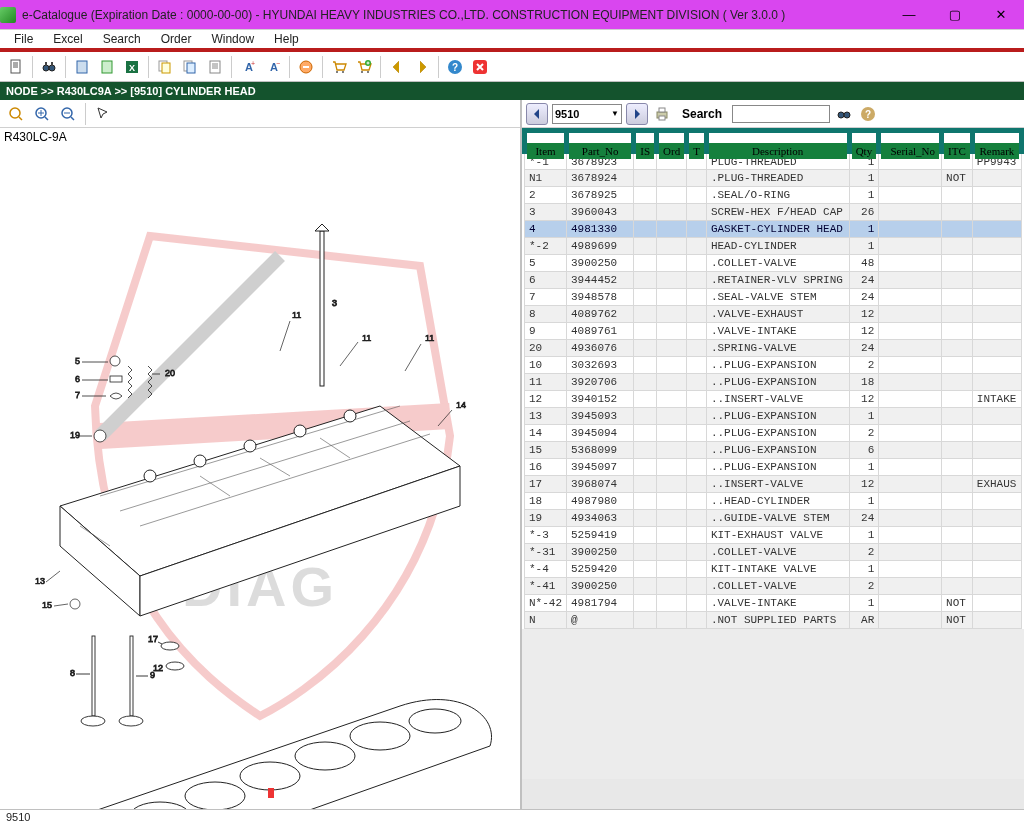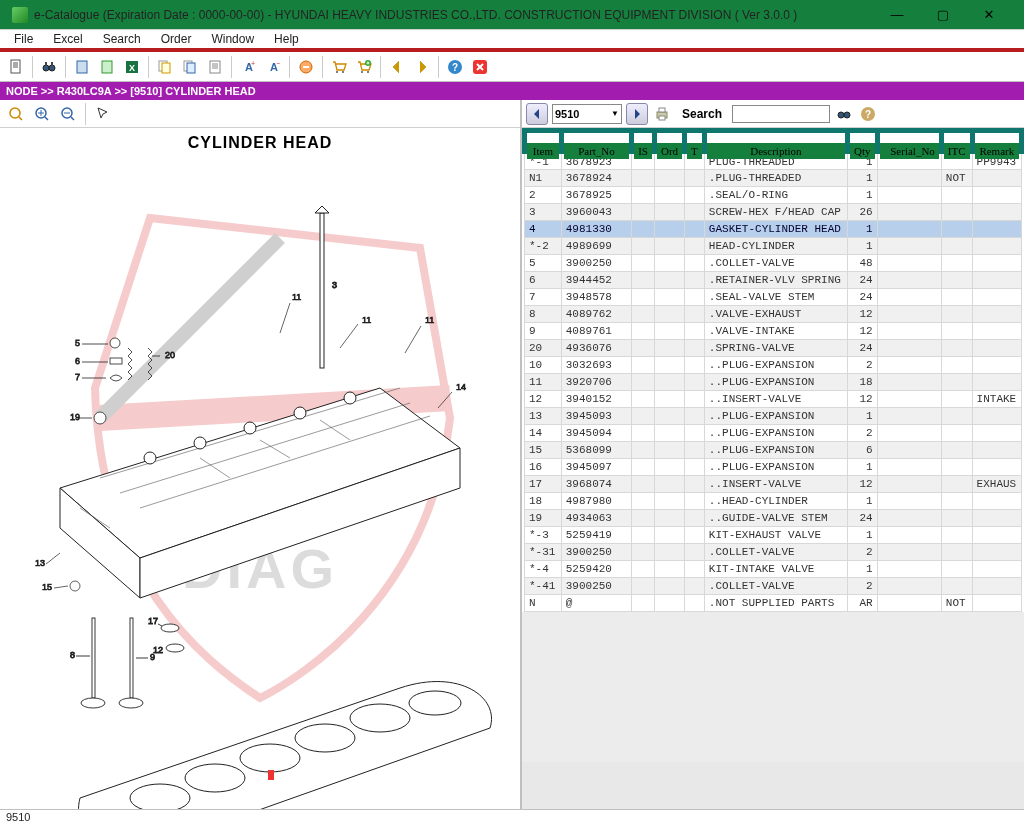--- a/index.html
+++ b/index.html
@@ -1,28 +1,28 @@
 <!DOCTYPE html>
 <html><head>
 <meta charset="utf-8">
 <style>
 * { box-sizing: border-box; margin: 0; padding: 0; }
 body { font-family: "Segoe UI", Tahoma, sans-serif; font-size: 11px; background: #fff; width: 1024px; height: 827px; overflow: hidden; display: flex; flex-direction: column; }
-.titlebar { height: 30px; background: #15803d; border-bottom: 1px solid #d0d0d0; display: flex; align-items: center; padding: 0 12px; }
+.titlebar { height: 30px; background: #d946ef; border-bottom: 1px solid #d0d0d0; display: flex; align-items: center; padding: 0 0; }
 .titlebar .app-icon { width: 16px; height: 16px; background: linear-gradient(135deg,#6c6,#282); border-radius: 2px; margin-right: 6px; }
 .titlebar .title-text { flex: 1; color: #222; font-size: 12px; }
 .titlebar .win-btns { display: flex; }
 .titlebar .win-btn { width: 46px; height: 30px; display: flex; align-items: center; justify-content: center; font-size: 13px; }
 .menubar { height: 22px; background: #fff; display: flex; align-items: center; padding: 0 4px; border-bottom: 4px solid #b91c1c; font-size: 12px; }
 .menuitem { padding: 2px 10px; color: #222; }
 .toolbar { height: 30px; background: #fff; border-bottom: 1px solid #c0c0c0; display: flex; align-items: center; padding: 2px 4px; gap: 1px; }
 .tbtn { width: 24px; height: 24px; border: 1px solid transparent; display: flex; align-items: center; justify-content: center; border-radius: 2px; }
 .tsep { width: 1px; height: 22px; background: #ccc; margin: 0 3px; }
 .tbtn svg { width: 16px; height: 16px; }
-.breadcrumb { height: 18px; background: #a21caf; color: #fff; font-size: 11px; font-weight: bold; display: flex; align-items: center; padding: 0 6px; }
+.breadcrumb { height: 18px; background: #14532d; color: #fff; font-size: 11px; font-weight: bold; display: flex; align-items: center; padding: 0 6px; }
 .content { flex: 1; display: flex; min-height: 0; }
 .left-panel { width: 522px; display: flex; flex-direction: column; border-right: 2px solid #c0c0c0; }
 .left-toolbar { height: 28px; display: flex; align-items: center; padding: 2px 4px; border-bottom: 1px solid #d0d0d0; gap: 2px; }
 .model-label { font-size: 12px; padding: 2px 4px; }
 .diagram-area { flex: 1; position: relative; background: #fff; overflow: hidden; }
 .diagram-title { text-align: center; font-size: 16px; font-weight: 600; letter-spacing: 1px; padding-top: 6px; }
 .diagram-svg-wrap { position: absolute; top: 30px; left: 0; right: 0; bottom: 0; }
 .right-panel { flex: 1; display: flex; flex-direction: column; background: #fff; }
 .search-bar { height: 28px; display: flex; align-items: center; padding: 2px 4px; gap: 4px; border-bottom: 1px solid #d0d0d0; }
 .nav-btn { width: 22px; height: 22px; border: 1px solid #88a; border-radius: 3px; display: flex; align-items: center; justify-content: center; background: linear-gradient(#eef,#ccd); }
@@ -205,22 +205,22 @@
             <path d="M4 7h6" stroke="#36a"></path>
           </svg>
         </div>
       <div class="tsep"></div>
       <div class="tbtn">
           <svg viewBox="0 0 16 16">
             <path d="M3 2l3 10 2-4 4-2z" fill="#fff" stroke="#333"></path>
           </svg>
         </div>
     </div>
+    <div class="model-label">R430LC-9A</div>
     <div class="diagram-area">
-      <div class="diagram-title">CYLINDER HEAD</div>
       <div class="diagram-svg-wrap">
         <svg viewBox="0 0 520 660" width="520" height="660">
 
           <g opacity="0.25">
             <path d="M150 60 L420 90 L450 260 C 430 440 300 520 260 540 C 200 500 100 420 95 230 Z" fill="none" stroke="#d33" stroke-width="8"></path>
             <path d="M100 260 L450 240" stroke="#d33" stroke-width="26"></path>
             <path d="M100 260 L280 80" stroke="#444" stroke-width="14"></path>
             <text x="260" y="430" font-size="56" fill="#777" font-weight="bold" text-anchor="middle" letter-spacing="4">DIAG</text>
           </g>
 
@@ -672,20 +672,32 @@
               <td></td>
               <td></td>
               <td></td>
               <td>.COLLET-VALVE</td>
               <td class="col-qty">2</td>
               <td></td>
               <td></td>
               <td></td>
             </tr>
             <tr>
+              <td>N*-42</td>
+              <td>4981794</td>
+              <td></td>
+              <td></td>
+              <td></td>
+              <td>.VALVE-INTAKE</td>
+              <td class="col-qty">1</td>
+              <td></td>
+              <td>NOT</td>
+              <td></td>
+            </tr>
+            <tr>
               <td>N</td>
               <td>@</td>
               <td></td>
               <td></td>
               <td></td>
               <td>.NOT SUPPLIED PARTS</td>
               <td class="col-qty">AR</td>
               <td></td>
               <td>NOT</td>
               <td></td>

